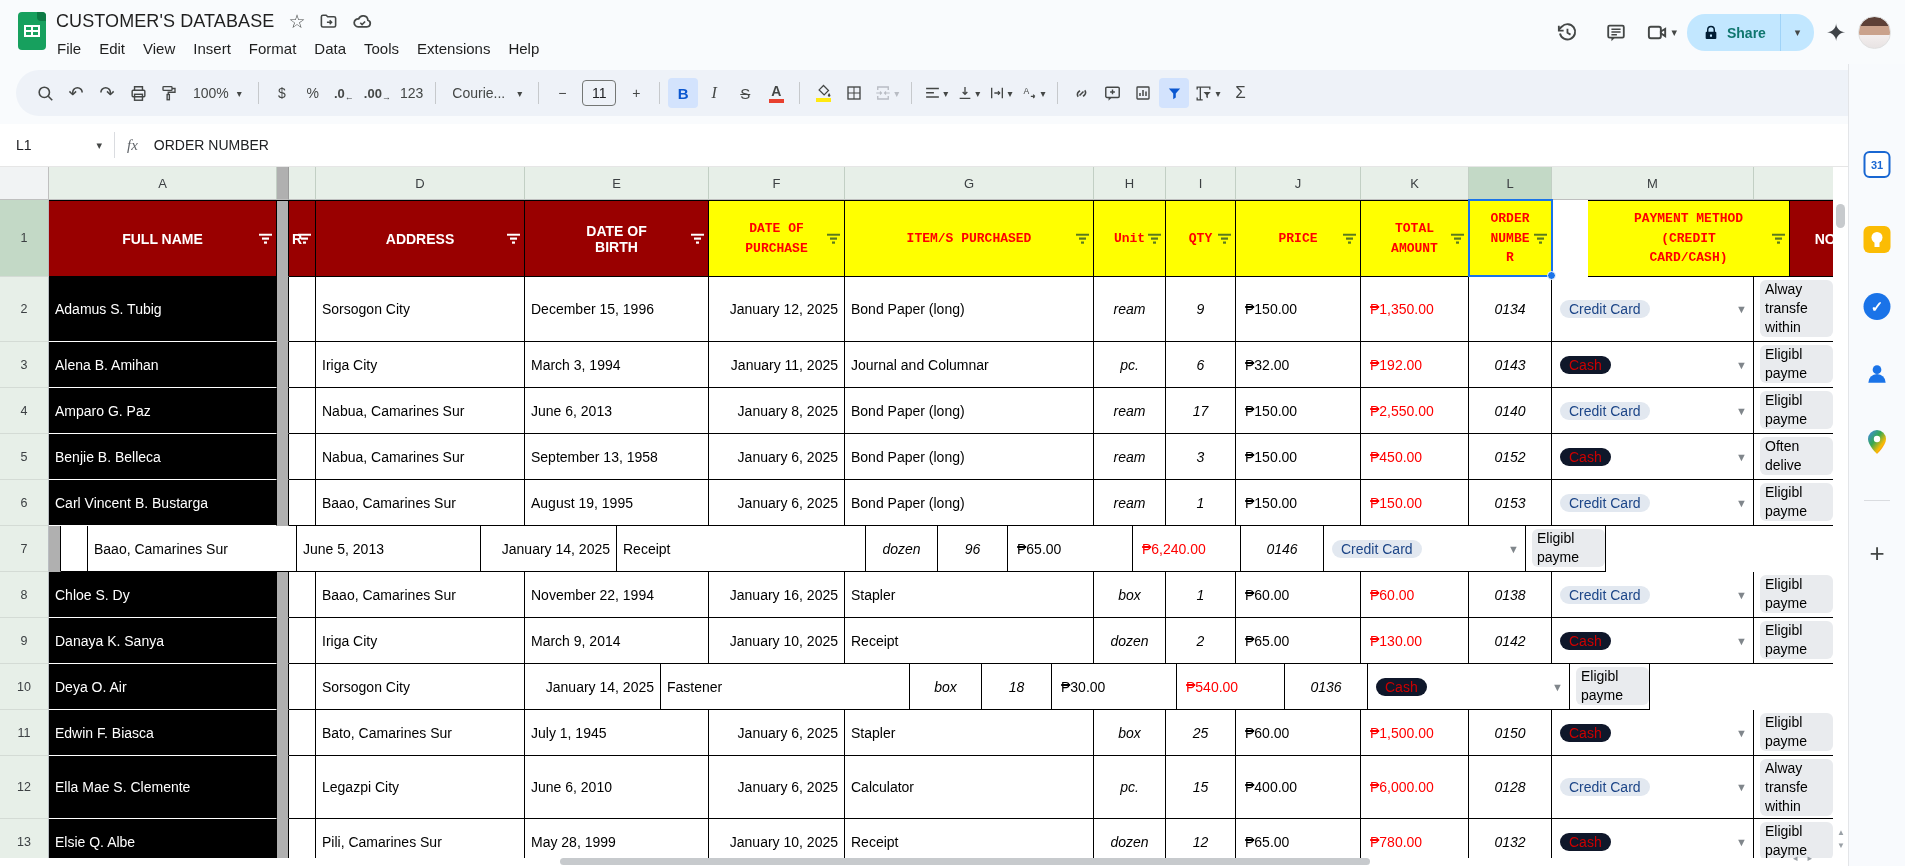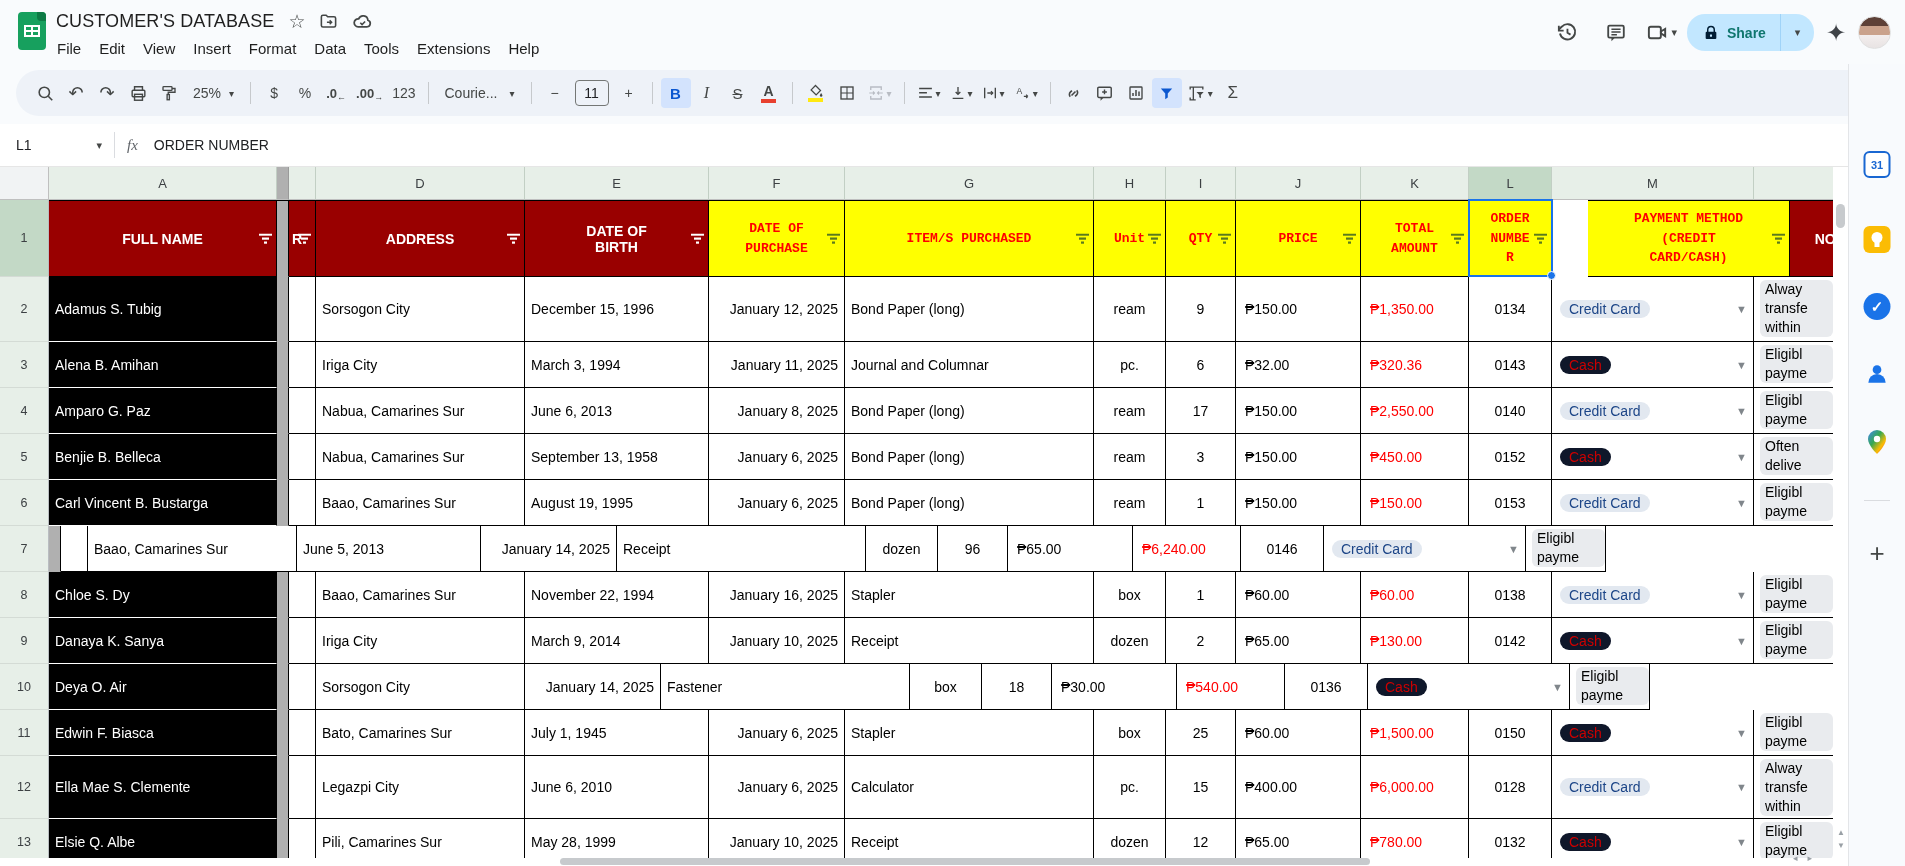--- a/index.html
+++ b/index.html
@@ -98,21 +98,21 @@
   .hw-total .ht { max-width:52px; }
   .hw-order .ht { width:41px; word-break:break-all; }
   .hw-payment .ht { max-width:120px; }
   .ficon { position:absolute; right:4px; top:50%; transform:translateY(-50%); }
   .hw-col_c { justify-content:flex-start; padding:0 2px; }
   .hw-col_c .ht { margin-left:1px; }
 
   .c-name { background:#000; color:#fff; border-bottom-color:#fff; padding-left:6px; }
   .c-left { padding-left:6px; }
   .c-right { justify-content:flex-end; padding-right:6px; }
-  .c-center { justify-content:center; }
+  .c-center { justify-content:center;font-style:italic; }
   .c-price { padding-left:9px; }
   .c-total { padding-left:9px; color:#ff0000; }
   .c-empty { background:#fff; }
   .c-payment { padding:0 6px 0 8px; justify-content:space-between; }
   .chip { border-radius:11px; padding:1px 9px; font-size:14px; white-space:nowrap; }
   .chip-credit { background:#e2e8f0; color:#1c4587; }
   .chip-cash { background:#0f172a; color:#cc0000; }
   .pm-drop { color:#80868b; font-size:11px; }
   .c-note { align-items:flex-start; padding:3px 0 0 6px; line-height:19px; }
   .pill { background:#e9ebee; border-radius:6px; padding:0 5px; -webkit-box-decoration-break:clone; box-decoration-break:clone; }
@@ -233,21 +233,21 @@
         </svg>
   </span>
   <span class="tbb">
     <svg width="18" height="18" viewBox="0 0 24 24" fill="none" stroke="#444746" stroke-width="1.8">
           <rect x="4" y="3.5" width="12" height="5" rx="1"></rect>
           <path d="M16 6h4v5h-9v3"></path>
           <rect x="9.5" y="14" width="3" height="7"></rect>
         </svg>
   </span>
   <span class="tbb tb-zoom">
-    <span>25%</span>
+    <span>100%</span>
         <span class="drop-mini">▾</span>
   </span>
   <span class="tb-sep"></span>
   <span class="tbb">$</span>
   <span class="tbb">%</span>
   <span class="tbb dec-btn">
         <span>.0</span>
         <span class="mini">←</span>
       </span>
   <span class="tbb dec-btn">
@@ -525,21 +525,21 @@
         <div class="cell c-name" style="width: 228px;">Alena B. Amihan</div>
         <div class="cell c-band" style="width: 12px;"></div>
         <div class="cell c-empty" style="width: 27px;"></div>
         <div class="cell c-left" style="width: 209px;">Iriga City</div>
         <div class="cell c-left" style="width: 184px;">March 3, 1994</div>
         <div class="cell c-right" style="width: 136px;">January 11, 2025</div>
         <div class="cell c-left" style="width: 249px;">Journal and Columnar</div>
         <div class="cell c-center" style="width: 72px;">pc.</div>
         <div class="cell c-center" style="width: 70px;">6</div>
         <div class="cell c-price" style="width: 125px;">₱32.00</div>
-        <div class="cell c-total" style="width: 108px;">₱320.36</div>
+        <div class="cell c-total" style="width: 108px;">₱192.00</div>
         <div class="cell c-center" style="width: 83px;">0143</div>
         <div class="cell c-payment" style="width: 202px;">
           <span class="chip chip-cash">Cash</span>
           <span class="pm-drop">▼</span>
         </div>
         <div class="cell c-note" style="width: 80px;">
           <span class="pill">Eligibl payme</span>
         </div>
       </div>
       <div class="grow" style="height: 46px;">

